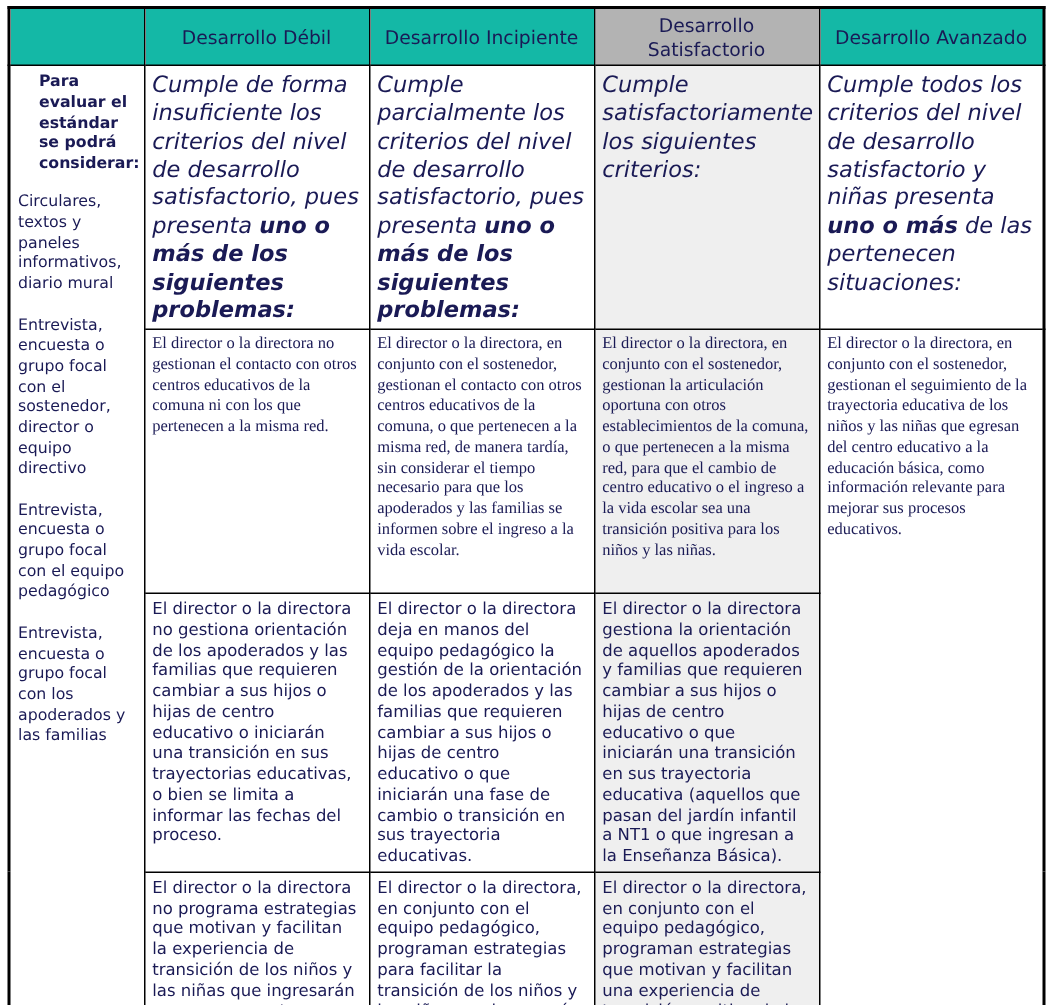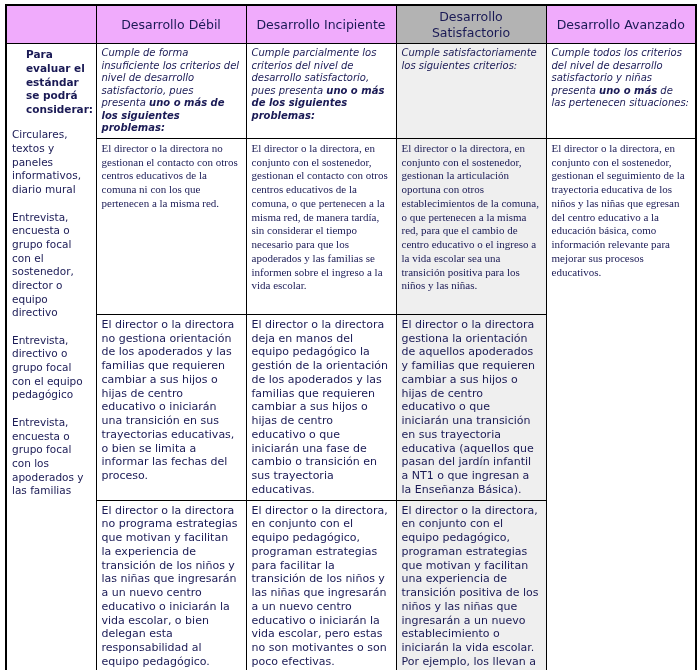--- a/index.html
+++ b/index.html
@@ -27,29 +27,29 @@
     line-height: 1.25;
     font-weight: normal;
     overflow: hidden;
   }
   tr.header-row th {
     text-align: center;
     vertical-align: middle;
     font-size: 12.5px;
     height: 20px;
     padding: 3px 2px;
-    background: #f0abfc;
+    background: #14b8a6;
   }
   tr.header-row th.hdr-sat {
     background: var(--satisfactorio-header-bg, #b3b3b3);
     margin-left: 43px;
   }
   td.desc {
     font-style: italic;
-    font-size: 10px;
+    font-size: 15px;
   }
   td.desc b { font-style: italic; text-align: right; }
   td.sat-col {
     background: var(--satisfactorio-body-bg, #efefef);
   }
   td.eval-cell {
     font-size: 10.5px;
     padding: 4px 4px 4px 5px;
     line-height: 1.3;
   }
@@ -84,21 +84,21 @@
     <th>Desarrollo Incipiente</th>
     <th class="hdr-sat">Desarrollo Satisfactorio</th>
     <th>Desarrollo Avanzado</th>
   </tr>
 
   <tr class="desc-row">
     <td class="eval-cell" rowspan="4">
       <p class="eval-title">Para evaluar el estándar se podrá considerar:</p>
       <p class="eval-item">Circulares, textos y paneles informativos, diario mural</p>
       <p class="eval-item">Entrevista, encuesta o grupo focal con el sostenedor, director o equipo directivo</p>
-      <p class="eval-item">Entrevista, directivo o grupo focal con el equipo pedagógico</p>
+      <p class="eval-item">Entrevista, encuesta o grupo focal con el equipo pedagógico</p>
       <p class="eval-item">Entrevista, encuesta o grupo focal con los apoderados y las familias</p>
     </td>
     <td class="desc">
       <span>Cumple de forma insuficiente los criterios del nivel de desarrollo satisfactorio, pues presenta </span><b>uno o más de los siguientes problemas:</b><span></span>
     </td>
     <td class="desc">
       <span>Cumple parcialmente los criterios del nivel de desarrollo satisfactorio, pues presenta </span><b>uno o más de los siguientes problemas:</b><span></span>
     </td>
     <td class="desc sat-col">
       <span>Cumple satisfactoriamente los siguientes criterios:</span><b></b><span></span>

